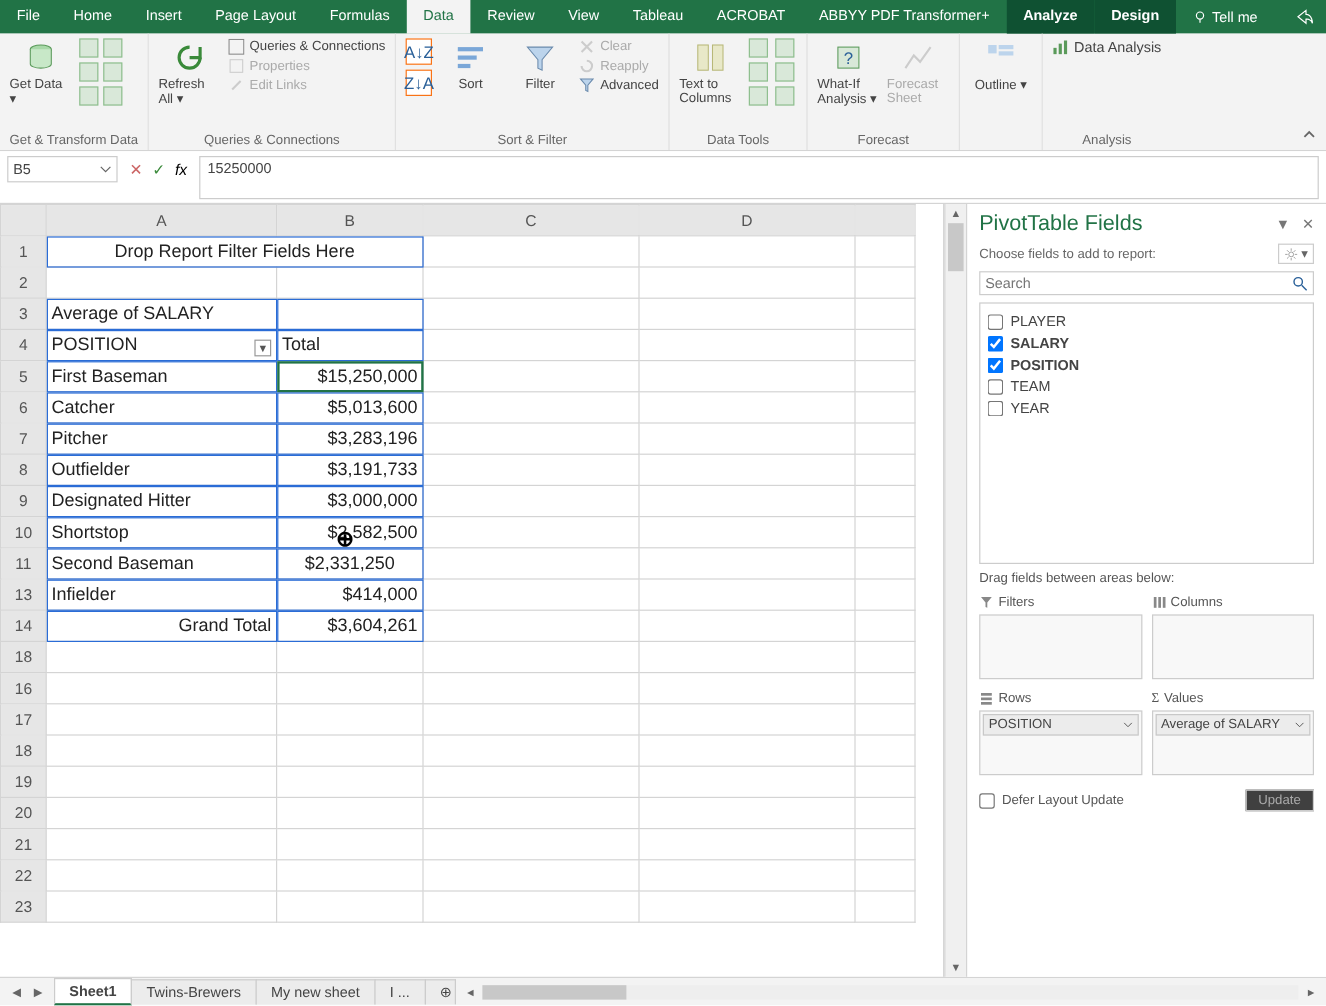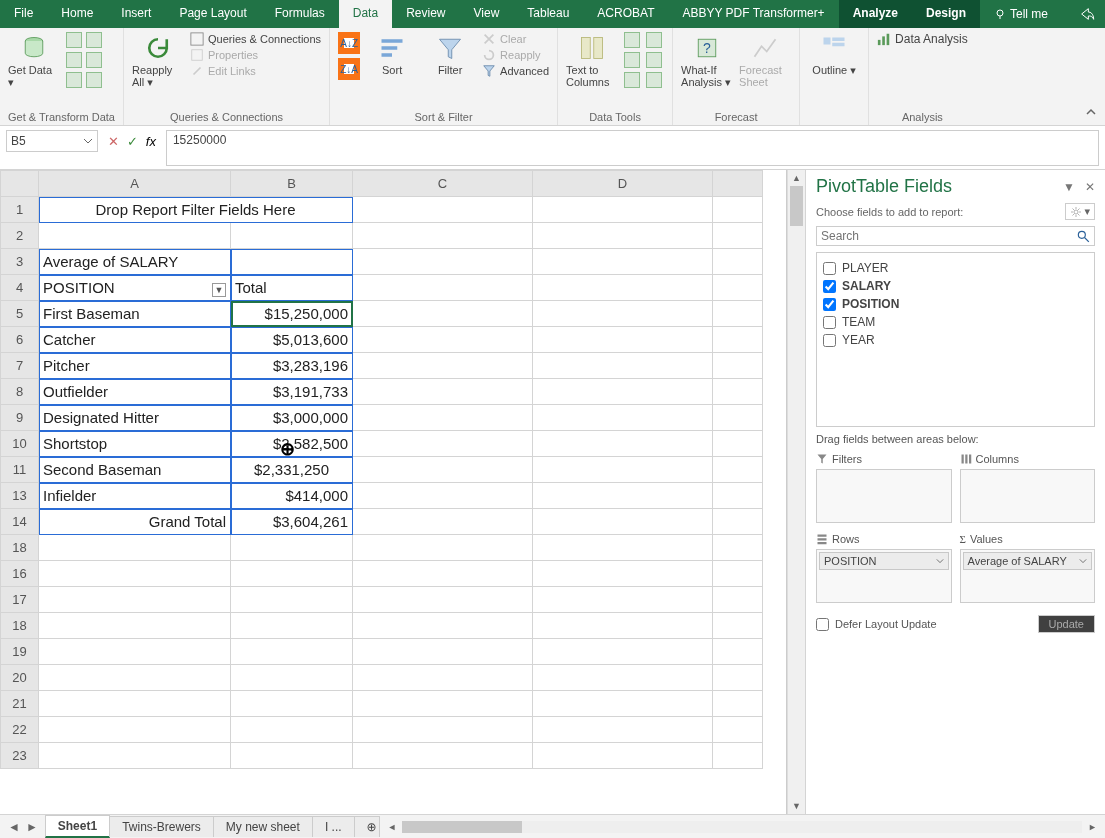--- a/index.html
+++ b/index.html
@@ -16,21 +16,21 @@
   .group-body { display:flex; gap:6px; align-items:flex-start; }
   .group-label { text-align:center; font-size:11px; color:#666; padding-top:2px; }
   .big-btn { display:flex; flex-direction:column; align-items:center; justify-content:flex-start; width:52px; font-size:11px; color:#444; gap:2px; padding-top:2px;}
   .big-btn svg, .big-btn .ico { width:28px; height:28px; }
   .stack { display:flex; flex-direction:column; gap:2px; font-size:11px; color:#444; }
   .stack-item { display:flex; align-items:center; gap:4px; white-space:nowrap; }
   .stack-item svg { width:14px; height:14px; flex:0 0 auto; }
   .mini-icons { display:grid; grid-template-columns: repeat(2,16px); gap:4px; }
   .mini-icons div { width:16px; height:16px; background:#d9e8d9; border:1px solid #8fbf8f; }
   .sort-icons { display:flex; flex-direction:column; gap:4px; }
-  .sort-icons div { width:22px; height:22px; border:6px solid #f97316; background:#fff; font-size:10px; display:flex; align-items:center; justify-content:center; color:#2a6099; }
+  .sort-icons div { width:22px; height:22px; border:1px solid #f97316; background:#fff; font-size:14px; display:flex; align-items:center; justify-content:center; color:#2a6099; }
   .collapse-ribbon { margin-left:auto; padding:4px 8px; color:#666; align-self:flex-end; }
   .formula-bar { display:flex; border-bottom:1px solid #d4d4d4; padding:4px 6px; background:#fff; align-items:flex-start; height:44px; }
   .name-box { width:92px; border:1px solid #ccc; padding:2px 4px; font-size:12px; display:flex; align-items:center; justify-content:space-between; height:22px;}
   .name-box svg { width:10px; height:10px; }
   .fb-icons { display:flex; align-items:center; gap:8px; padding:0 10px; color:#888; height:22px; }
   .fb-icons span { font-size:13px; }
   .formula-input { flex:1; border:1px solid #ccc; height:36px; padding:2px 6px; font-size:12px; }
   .main { display:flex; height: calc(838px - 28px - 98px - 44px - 24px); }
   .sheet-area { flex:1; display:flex; flex-direction:column; border-right:1px solid #ccc; overflow:hidden; position:relative;}
   .grid-wrap { flex:1; overflow:hidden; position:relative; }
@@ -50,21 +50,21 @@
   .vscroll { width:18px; background:#f0f0f0; border-left:1px solid #ddd; display:flex; flex-direction:column; }
   .vscroll .arrow { height:16px; display:flex; align-items:center; justify-content:center; font-size:9px; color:#666; }
   .vscroll .thumb { background:#c8c8c8; height:40px; margin:0 2px; }
   .side-pane { width:300px; background:#fff; border-left:1px solid #d4d4d4; display:flex; flex-direction:column; padding:6px 10px 4px 10px; gap:6px;}
   .sp-title { color:#217346; font-size:18px; display:flex; align-items:center; }
   .sp-title-actions { margin-left:auto; display:flex; gap:10px; color:#777; font-size:12px;}
   .sp-sub { font-size:11px; color:#666; display:flex; align-items:center;}
   .sp-gear { margin-left:auto; border:1px solid #ccc; padding:1px 4px; display:flex; align-items:center; gap:2px; font-size:11px;}
   .sp-search { border:1px solid #ccc; display:flex; align-items:center; padding:2px 4px; }
   .sp-search input { border:none; flex:1; outline:none; font-size:12px; }
-  .field-list { border:1px solid #ccc; height:175px; padding:6px 6px; overflow:auto; }
+  .field-list { border:1px solid #ccc; height:218px; padding:6px 6px; overflow:auto; }
   .field-item { display:flex; align-items:center; gap:6px; font-size:12px; padding:2px 0;}
   .field-item input { width:13px; height:13px; }
   .field-item.bold { font-weight:bold; }
   .drag-label { font-size:11px; color:#555; }
   .areas { display:grid; grid-template-columns:1fr 1fr; gap:8px; }
   .area { display:flex; flex-direction:column; gap:2px;}
   .area-header { font-size:11px; color:#555; display:flex; gap:4px; align-items:center; padding:2px 0;}
   .area-box { border:1px solid #ccc; height:54px; padding:2px; background:#f8f8f8; }
   .area-tag { background:#ececec; border:1px solid #c8c8c8; padding:2px 4px; font-size:11px; display:flex; align-items:center; justify-content:space-between;}
   .area-tag svg { width:8px; height:8px; }
@@ -133,21 +133,21 @@
     </div>
     <div class="group-label">Get &amp; Transform Data</div>
   </div>
   <div class="group">
     <div class="group-body">
       <div class="big-btn">
         <svg viewBox="0 0 32 32">
             <path d="M16 6 A10 10 0 1 0 26 16" fill="none" stroke="#3a8a3a" stroke-width="3"></path>
             <path d="M26 6 L26 16 L16 16" fill="none" stroke="#3a8a3a" stroke-width="3"></path>
           </svg>
-        <span><span>Reapply All</span> ▾</span>
+        <span><span>Refresh All</span> ▾</span>
       </div>
       <div class="stack">
         <div class="stack-item">
             <svg viewBox="0 0 16 16">
               <rect x="1" y="1" width="14" height="14" fill="none" stroke="#888"></rect>
             </svg>
             <span>Queries &amp; Connections</span>
           </div>
         <div class="stack-item" style="color:#aaa">
             <svg viewBox="0 0 16 16">

